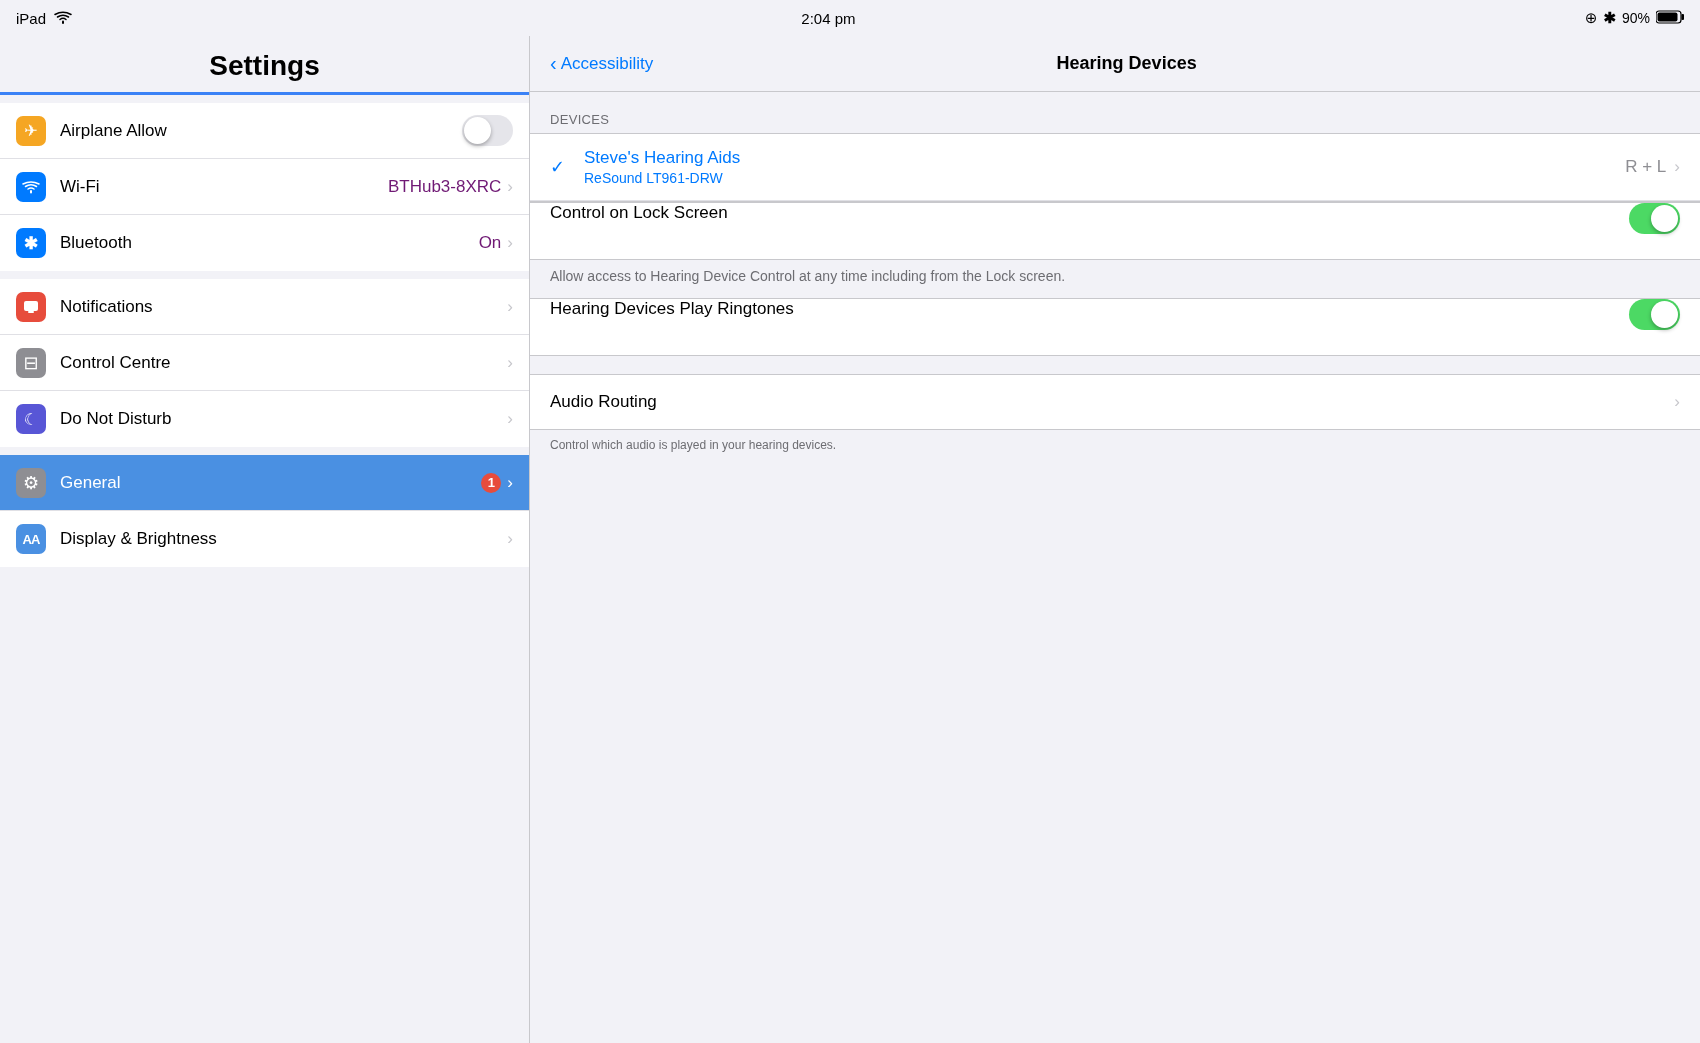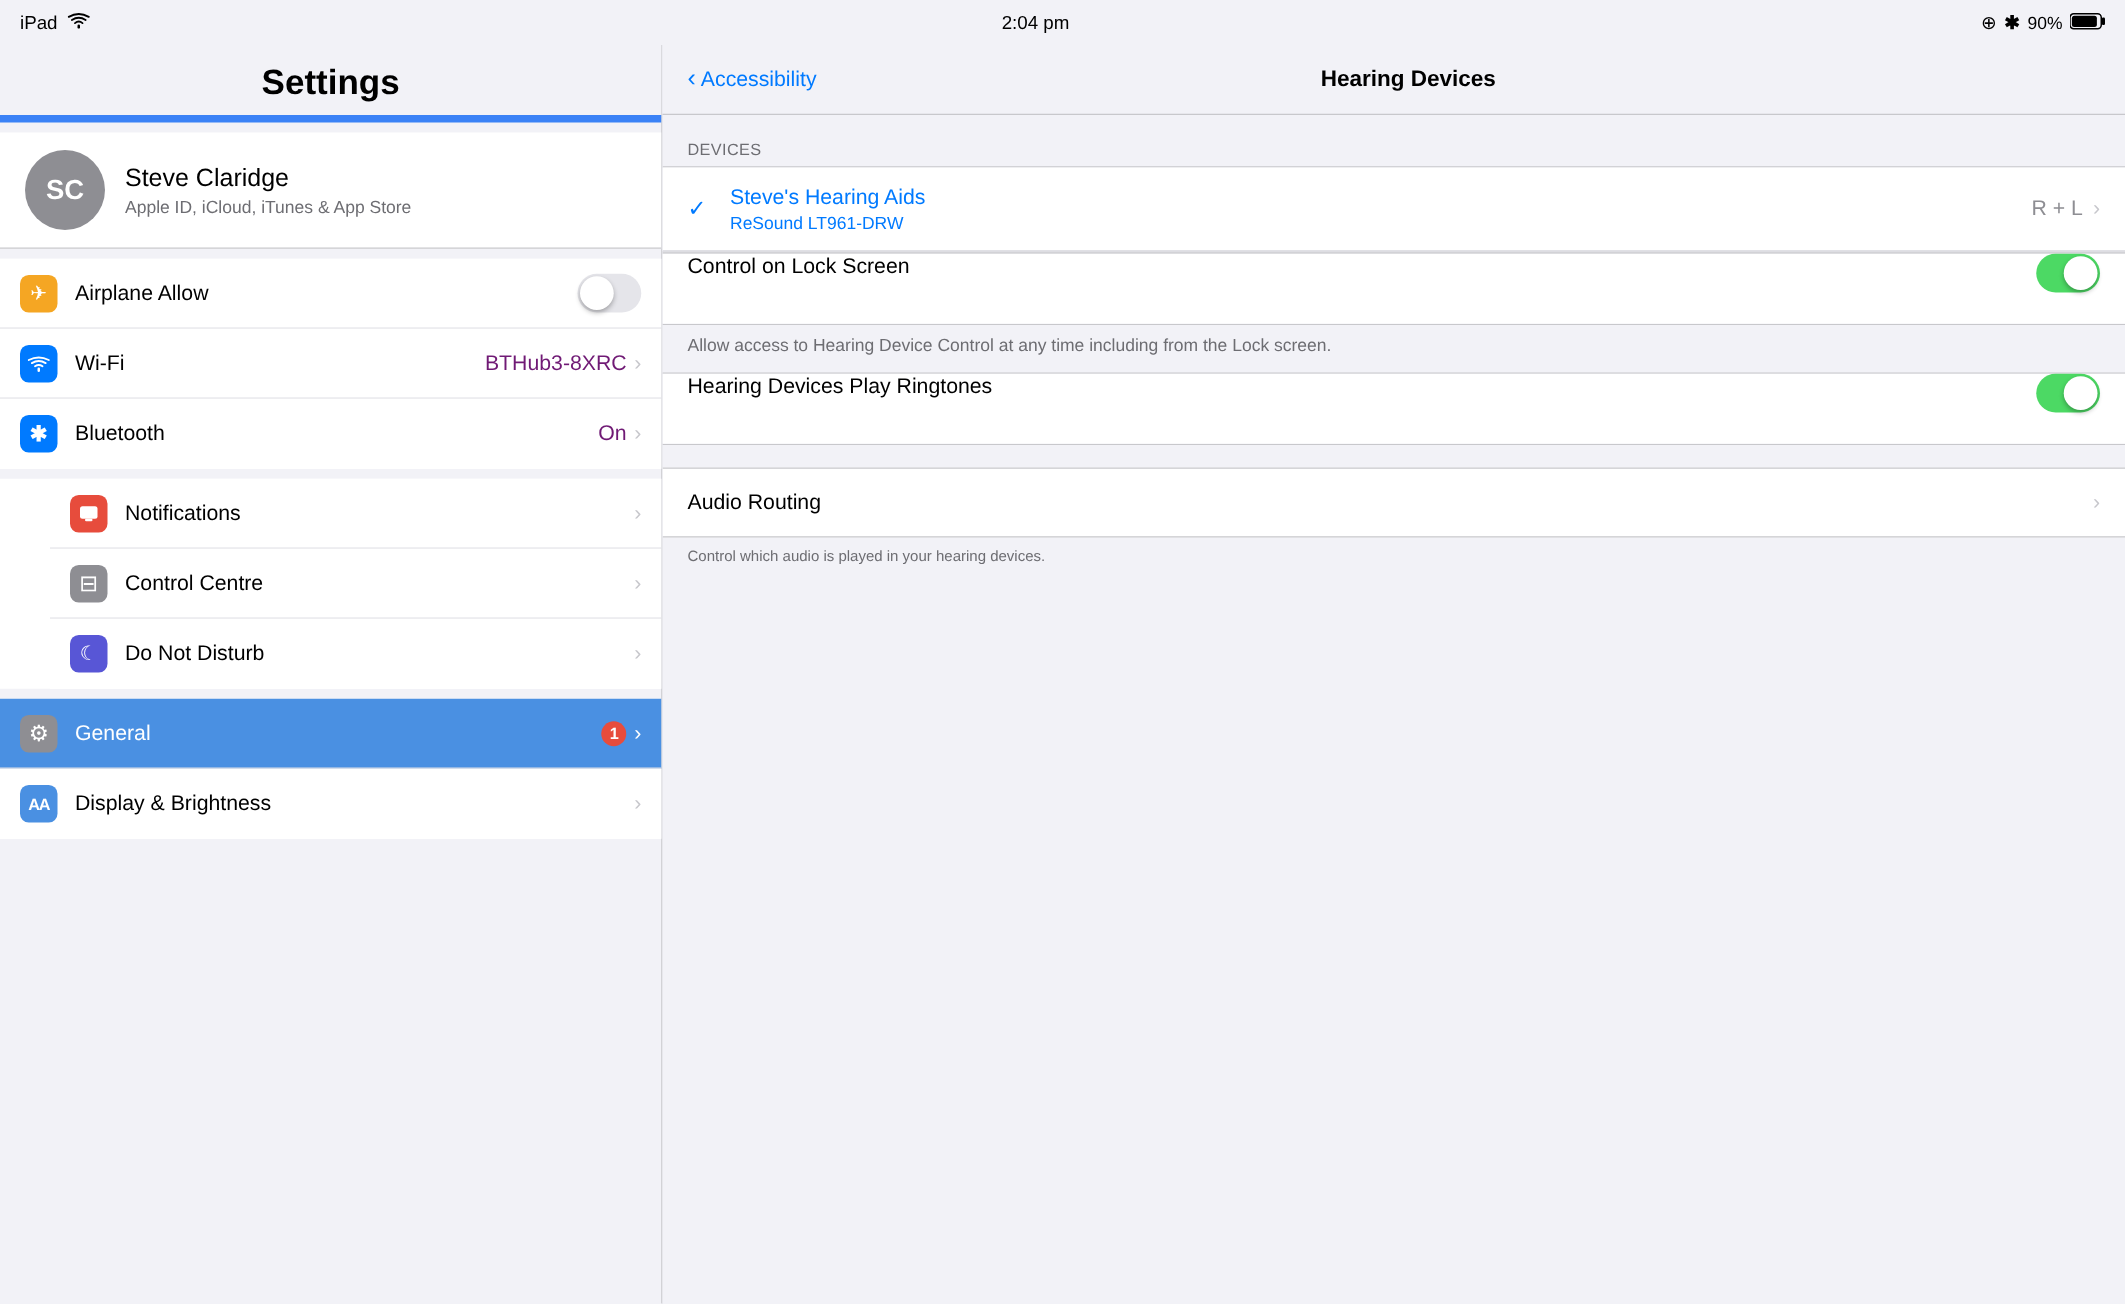--- a/index.html
+++ b/index.html
@@ -43,21 +43,21 @@
       background: #f2f2f7;
       border-right: 1px solid #c8c8cc;
       display: flex;
       flex-direction: column;
       flex-shrink: 0;
     }
 
     .left-header {
       background: #f2f2f7;
       padding: 14px 20px 10px;
-      border-bottom: 6px solid #3b82f6;
+      border-bottom: 3px solid #3b82f6;
     }
     .left-header-title {
       font-size: 28px;
       font-weight: 700;
       text-align: center;
       color: #000;
     }
 
     
     .user-profile {
@@ -339,27 +339,20 @@
 </div>
 
 <div class="main-layout">
 
   <div class="left-panel">
 
     <div class="left-header">
       <div class="left-header-title">Settings</div>
     </div>
 
-    <div class="user-profile">
-      <div class="avatar">SC</div>
-      <div class="user-info">
-        <span class="user-name">Steve Claridge</span>
-        <span class="user-sub">Apple ID, iCloud, iTunes &amp; App Store</span>
-      </div>
-    </div>
 
     <div class="settings-section">
 
       <div class="settings-item">
         <div class="item-icon icon-orange">✈</div>
         <span class="item-label">Airplane Allow</span>
         <div class="toggle off">
           <div class="toggle-knob"></div>
         </div>
       </div>
@@ -379,21 +372,21 @@
       </div>
 
       <div class="settings-item">
         <div class="item-icon icon-blue2" style="font-weight:700; font-size:17px;">✱</div>
         <span class="item-label">Bluetooth</span>
         <span class="item-value">On</span>
         <span class="chevron-right">›</span>
       </div>
     </div>
 
-    <div class="settings-section" style="margin-top:8px;padding-left:40px;">
+    <div class="settings-section" style="margin-top:8px;">
 
       <div class="settings-item">
         <div class="item-icon icon-red">
           <svg width="16" height="16" viewBox="0 0 16 16" fill="white">
             <rect x="1" y="2" width="14" height="10" rx="2"></rect>
             <rect x="5" y="12" width="6" height="2" rx="1"></rect>
           </svg>
         </div>
         <span class="item-label">Notifications</span>
         <span class="chevron-right">›</span>

